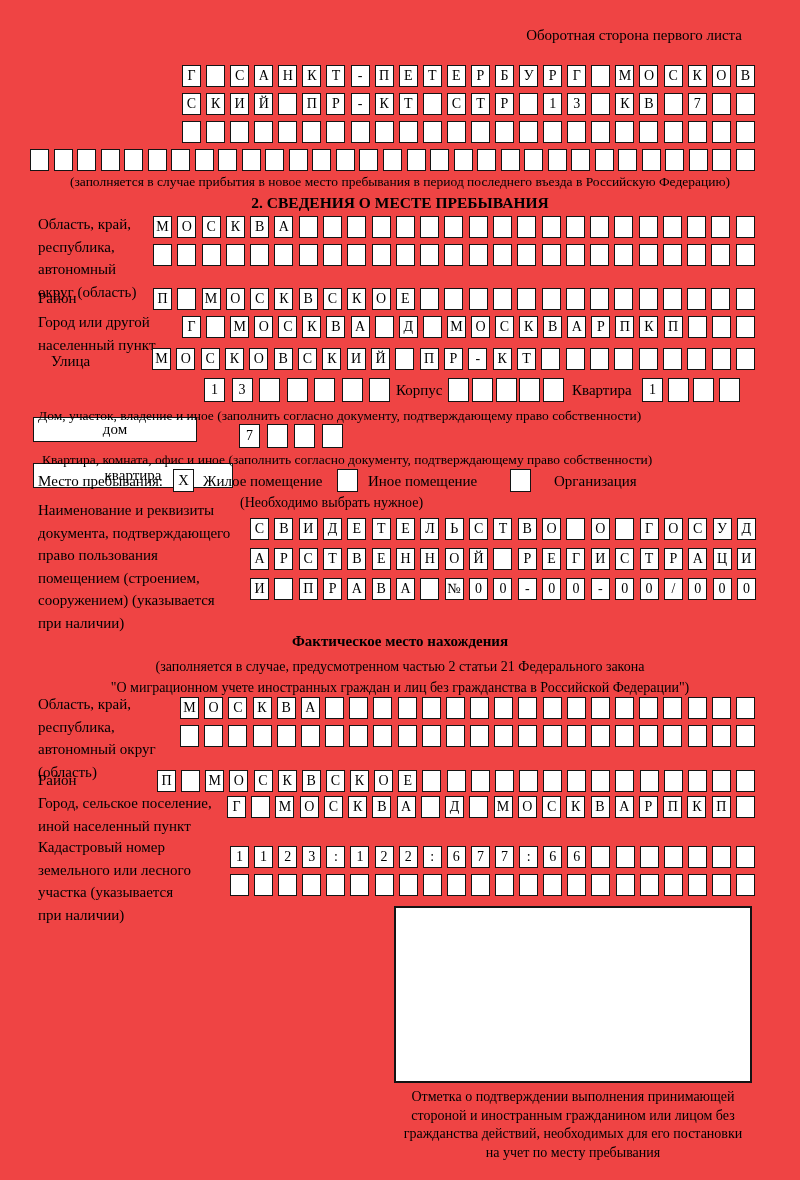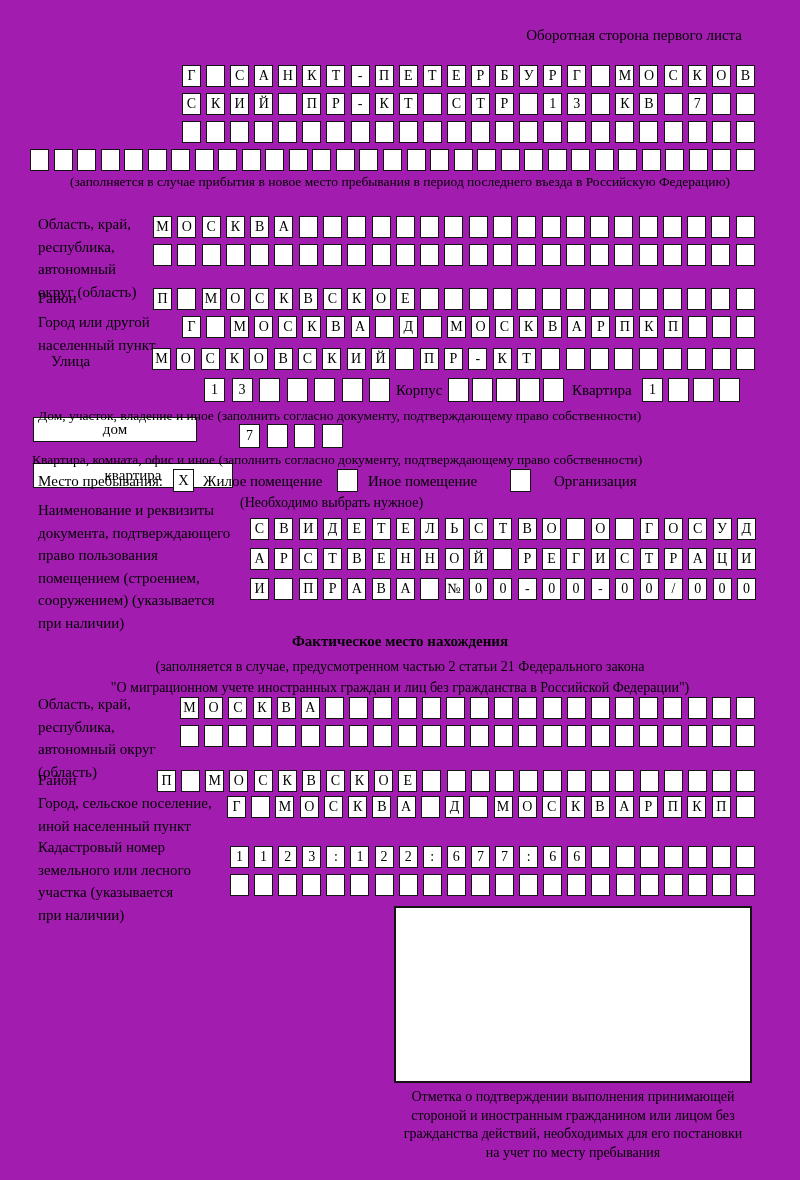--- a/index.html
+++ b/index.html
@@ -1,16 +1,16 @@
 <!DOCTYPE html>
 <html><head>
 <meta charset="utf-8">
 <style>
   html,body{margin:0;padding:0;background:#fff;}
-  #page{position:relative;width:800px;height:1180px;background:#a21caf;color:#000;
+  #page{position:relative;width:800px;height:1180px;background:#ef4444;color:#000;
         font-family:"Liberation Serif","DejaVu Serif",serif;overflow:hidden;}
   .abs{position:absolute;}
   .label{font-size:15px;line-height:22.5px;white-space:pre-line;}
   .caption{font-size:13.5px;line-height:17px;}
   .title{font-weight:bold;font-size:15.5px;}
   .center{text-align:center;}
   .boxrow{position:absolute;display:flex;justify-content:space-between;}
   .cell{box-sizing:border-box;flex:0 0 auto;width:19px;height:22px;border:1.6px solid #141414;
         display:flex;align-items:center;justify-content:center;
         font-size:14px;line-height:1;background:#fff;}
@@ -134,20 +134,21 @@
       <span class="cell"></span>
       <span class="cell"></span>
       <span class="cell"></span>
       <span class="cell"></span>
       <span class="cell"></span>
       <span class="cell"></span>
       <span class="cell"></span>
     </div>
   <div class="abs caption center" style="left:0;top:173px;width:800px;">(заполняется в случае прибытия в новое место пребывания в период последнего въезда в Российскую Федерацию)</div>
 
+  <div class="abs title center" style="left:0;top:194px;width:800px;">2. СВЕДЕНИЯ О МЕСТЕ ПРЕБЫВАНИЯ</div>
 
   <div class="abs label" style="left:38px;top:213px;width:130px;">Область, край,
 республика,
 автономный
 округ (область)</div>
   <div class="boxrow" style="left:153px;top:216px;width:602px;">
       <span class="cell">М</span>
       <span class="cell">О</span>
       <span class="cell">С</span>
       <span class="cell">К</span>
@@ -319,21 +320,21 @@
 
   <div class="fieldrect" style="left:33px;top:423px;width:200px;height:25px;">
       <span>квартира</span>
     </div>
   <div class="boxrow big" style="left:239px;top:424px;width:104px;">
       <span class="cell">7</span>
       <span class="cell"></span>
       <span class="cell"></span>
       <span class="cell"></span>
     </div>
-  <div class="abs caption" style="left:32px;top:451px;width:740px;">Квартира, комната, офис и иное (заполнить согласно документу, подтверждающему право собственности)</div>
+  <div class="abs caption" style="left:42px;top:451px;width:740px;">Квартира, комната, офис и иное (заполнить согласно документу, подтверждающему право собственности)</div>
 
   <div class="abs label" style="left:38px;top:470px;">Место пребывания:</div>
   <div class="checkbox" style="left:173px;top:469px;">
       <span>X</span>
     </div>
   <div class="abs label" style="left:203px;top:470px;">Жилое помещение</div>
   <div class="checkbox" style="left:337px;top:469px;">
       <span></span>
     </div>
   <div class="abs label" style="left:368px;top:470px;">Иное помещение</div>

